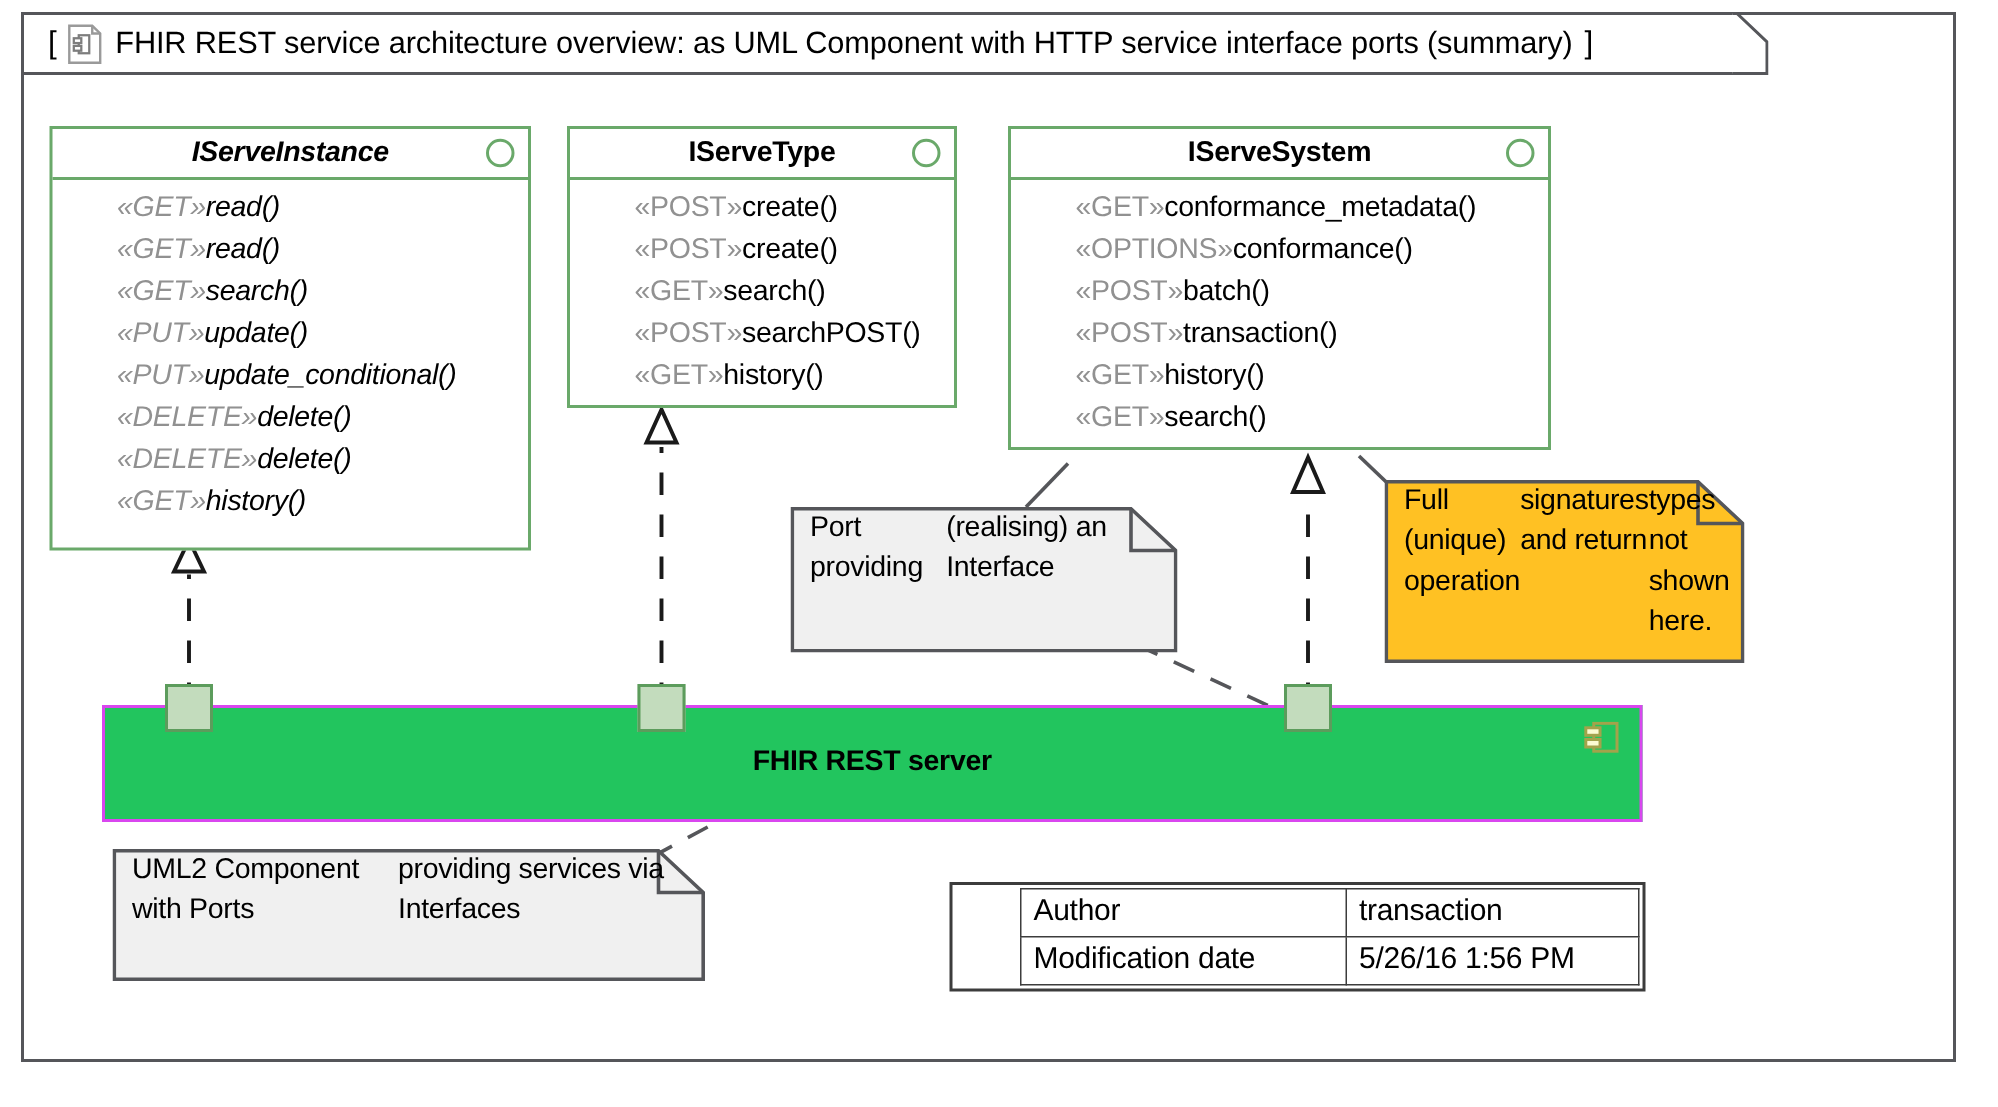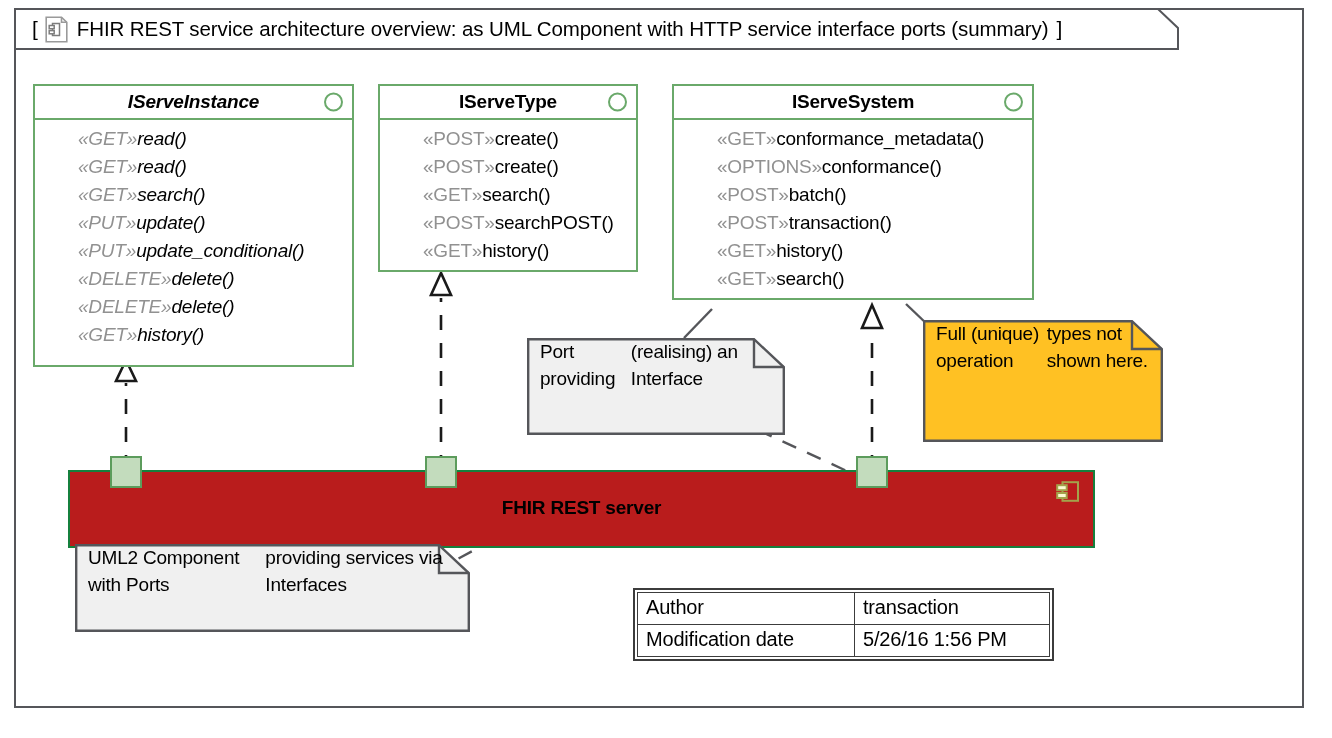--- a/index.html
+++ b/index.html
@@ -109,22 +109,22 @@
   .op .verb {
     color: #919191;
     margin-left: 36px;
   }
 
   
   .component {
     position: absolute;
     left: 68px; top: 470px;
     width: 1027px; height: 78px;
-    background: #b91c1c;
-    border: 2px solid #15803d;
+    background: #22c55e;
+    border: 2px solid #d946ef;
     box-sizing: border-box;
   }
   .component-label {
     position: absolute;
     left: 0; right: 0; top: 25px;
     text-align: center;
     font-size: 19px;
     font-weight: bold;
     color: #000;
     letter-spacing: -0.2px;
@@ -172,20 +172,21 @@
   .info-table {
     position: absolute;
     left: 633px; top: 588px;
     border: 2px solid #3c3c3c;
     padding: 2px;
     background: #ffffff;
     box-sizing: border-box;
   }
   .info-table table {
     border-collapse: collapse;
+    margin-left: 43px;
   }
   .info-table td {
     border: 1px solid #3c3c3c;
     font-size: 20px;
     color: #000;
     padding: 3px 8px 5px 8px;
     letter-spacing: -0.2px;
     white-space: nowrap;
   }
   .info-table td.k { width: 200px; }
@@ -313,38 +314,39 @@
     </div>
   </div>
 
   <div class="note" style="left:923px; top:320px; width:240px; height:122px;">
     <svg class="note-shape" viewBox="0 0 240 122" preserveAspectRatio="none">
       <path d="M1.2,1.2 H209 L238.8,29 V120.8 H1.2 Z" fill="#ffc123" stroke="#55565a" stroke-width="2.4"></path>
       <path d="M209,1.2 V29 H238.8" fill="none" stroke="#55565a" stroke-width="2.4"></path>
     </svg>
     <div class="note-text">
       <div>Full (unique) operation</div>
+      <div>signatures and return</div>
       <div>types not shown here.</div>
     </div>
   </div>
 
   <div class="component">
     <div class="component-label">FHIR REST server</div>
     <svg class="component-icon" viewBox="0 0 24 21">
       <rect x="6.5" y="1.2" width="15.5" height="18.6" fill="none" stroke="#a3a34b" stroke-width="2"></rect>
       <rect x="1.2" y="4.2" width="9.5" height="5" fill="#fbfbd2" stroke="#a3a34b" stroke-width="2"></rect>
       <rect x="1.2" y="12" width="9.5" height="5" fill="#fbfbd2" stroke="#a3a34b" stroke-width="2"></rect>
     </svg>
   </div>
 
   <div class="port" style="left:110px; top:456px;"></div>
   <div class="port" style="left:425px; top:456px;"></div>
   <div class="port" style="left:856px; top:456px;"></div>
 
-  <div class="note" style="left:75px; top:544px; width:395px; height:88px;">
+  <div class="note" style="left:75px; top:566px; width:395px; height:88px;">
     <svg class="note-shape" viewBox="0 0 395 88" preserveAspectRatio="none">
       <path d="M1.2,1.2 H364 L393.8,29 V86.8 H1.2 Z" fill="#f0f0f0" stroke="#55565a" stroke-width="2.4"></path>
       <path d="M364,1.2 V29 H393.8" fill="none" stroke="#55565a" stroke-width="2.4"></path>
     </svg>
     <div class="note-text">
       <div>UML2 Component with Ports</div>
       <div>providing services via Interfaces</div>
     </div>
   </div>
 

